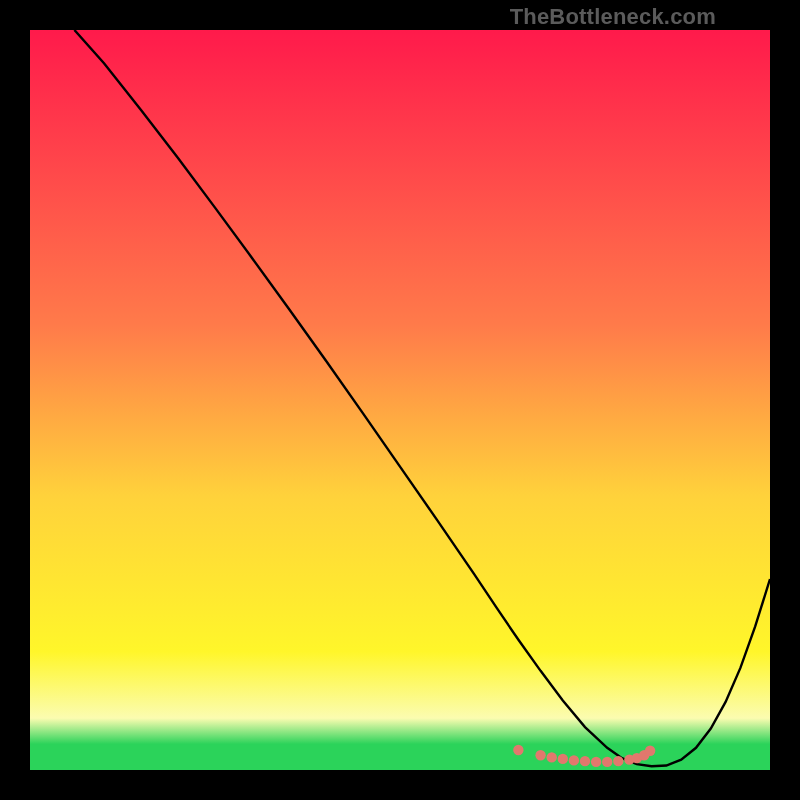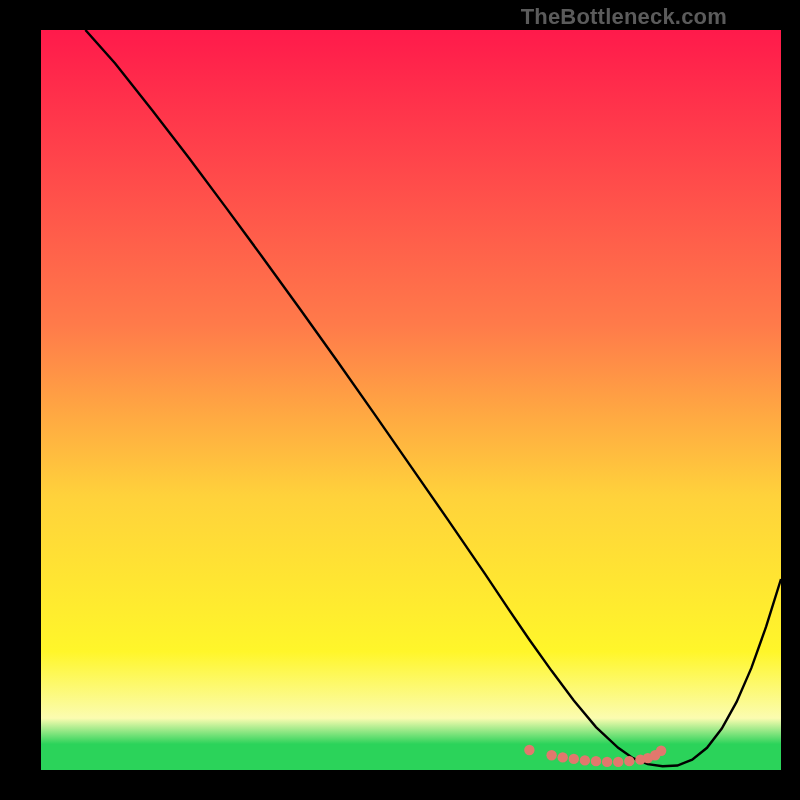--- a/index.html
+++ b/index.html
@@ -2,21 +2,20 @@
 <html><head>
 <meta charset="utf-8">
 <style>
   * { margin: 0; padding: 0; box-sizing: border-box; }
   html, body { width: 800px; height: 800px; background: #000; overflow: hidden; }
   .frame {
     position: absolute;
     left: 0; top: 0;
     width: 732px; height: 800px;
     background: #000;
-    margin-left: 11px;
   }
   .watermark {
     position: absolute;
     top: 4px;
     right: 16px;
     font-family: Arial, Helvetica, sans-serif;
     font-weight: 700;
     font-size: 22px;
     color: #5b5b5b;
     letter-spacing: 0.2px;

